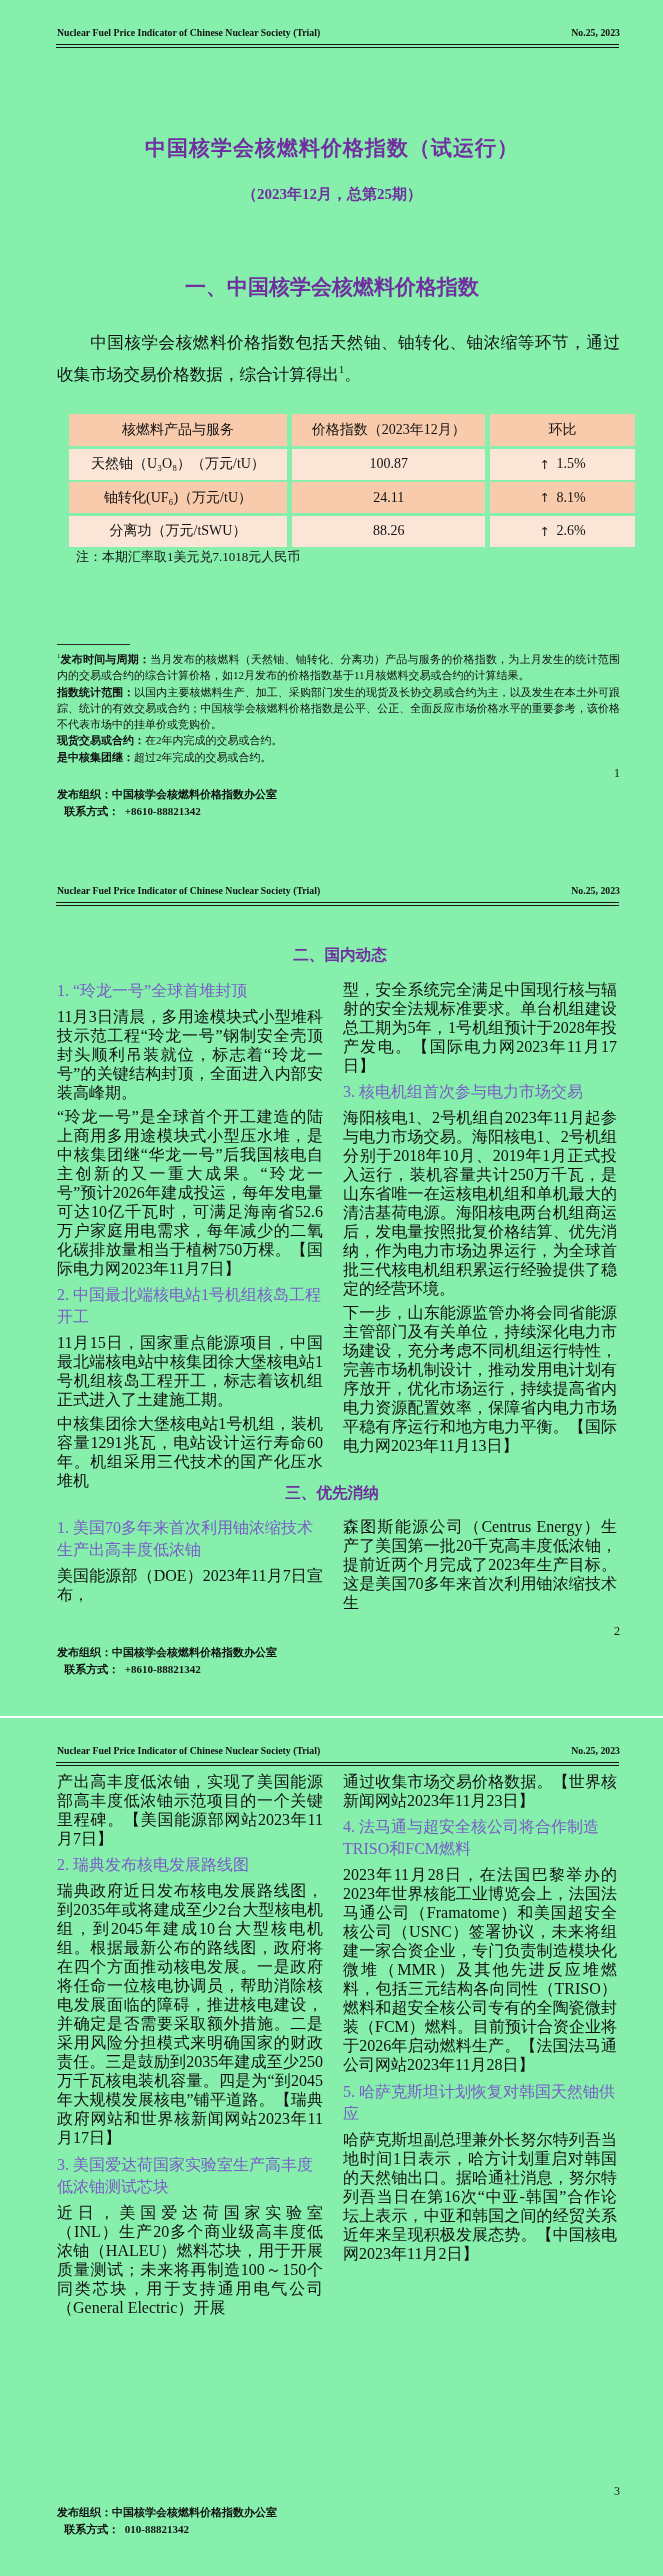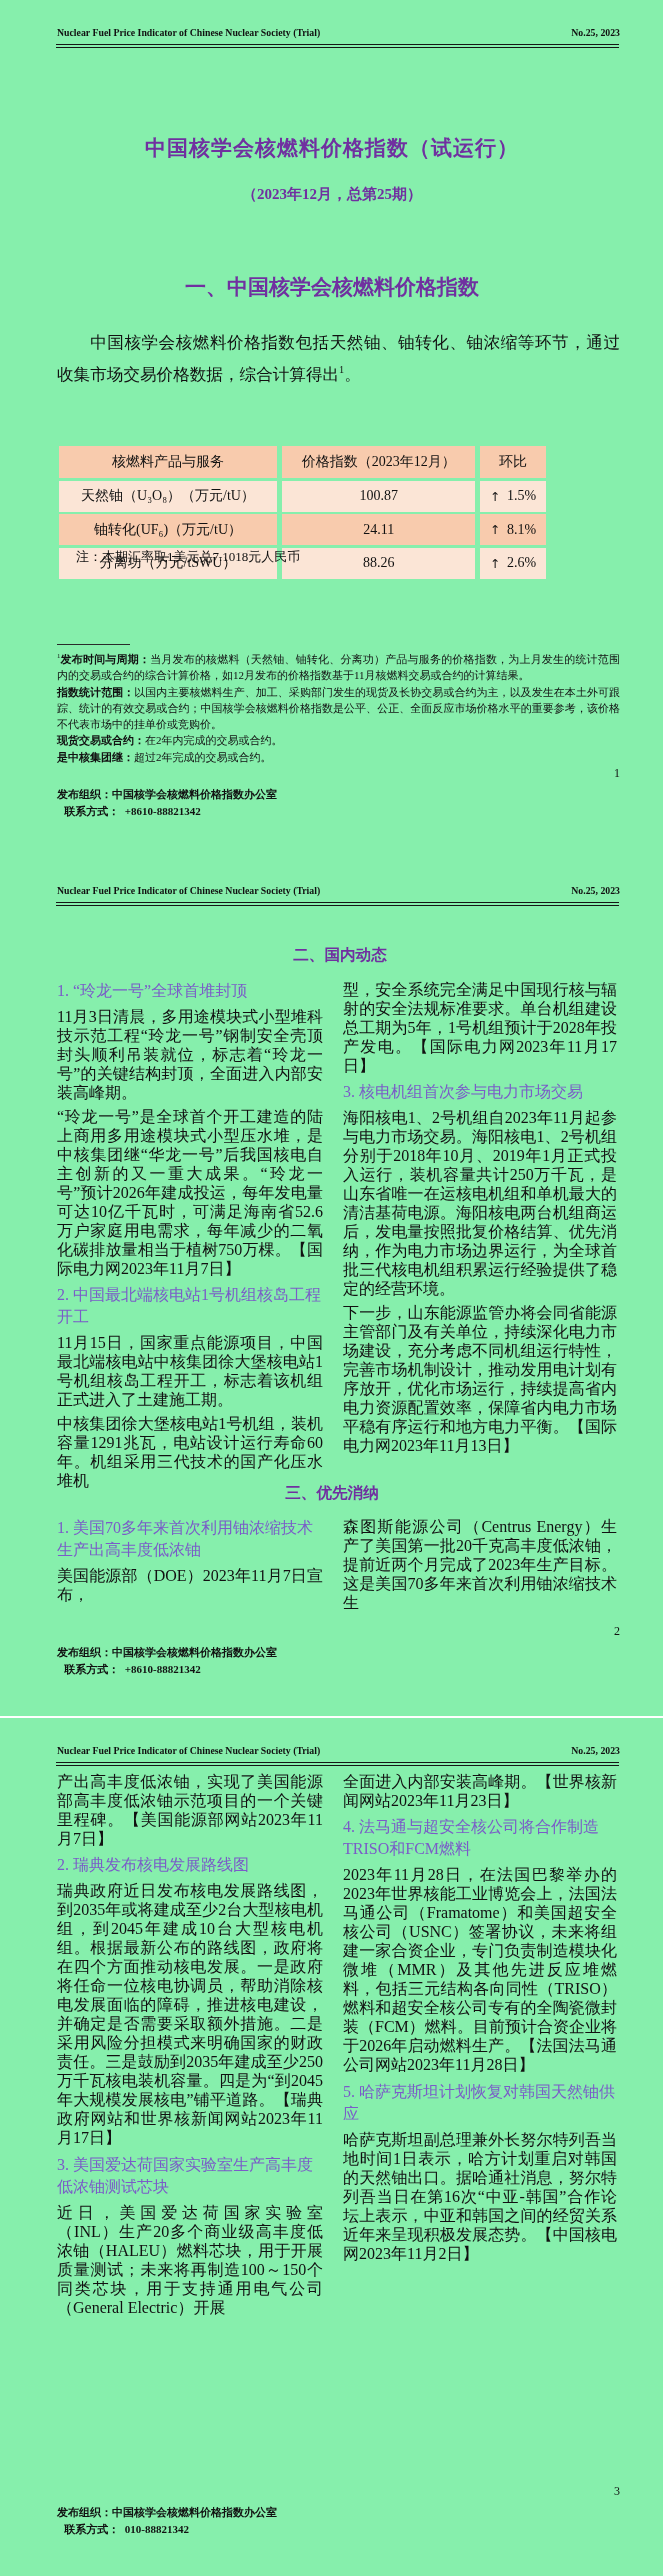--- a/index.html
+++ b/index.html
@@ -17,21 +17,21 @@
   .title{top:134px;font-size:21px;letter-spacing:1px;}
   .subtitle{top:185px;font-size:15px;}
   .sec1{top:273px;font-size:21px;}
   .sec2{top:87px;font-size:15.6px;margin-left:8px;}
   .sec3{top:625px;font-size:15.6px;}
 
   .intro{position:absolute;top:310px;left:57px;width:563px;font-size:16.6px;
          line-height:32px;text-align:justify;text-indent:2em;}
   sup{font-size:0.62em;vertical-align:super;line-height:0;}
 
-  .ptable{position:absolute;top:414px;left:59px;width:487px;margin-top:32px;}
+  .ptable{position:absolute;top:414px;left:69px;width:566px;}
   .trow{display:flex;margin-bottom:2.6px;}
   .tcell{display:flex;align-items:center;justify-content:center;font-size:14px;text-align:center;}
   .c1{width:218px;margin-right:5.2px;} .c2{width:193px;margin-right:4.7px;} .c3{flex:1;}
   .thead .tcell{background:#F8CBAD;height:32px;}
   .rA .tcell{background:#FBE5D6;height:31px;}
   .rB .tcell{background:#F8CBAD;height:31px;}
   .arr{margin-right:6.7px;font-family:"DejaVu Sans","Liberation Sans",sans-serif;font-size:12.4px;}
 
   .note{position:absolute;top:548px;left:76px;font-size:13px;}
   .fnsep{position:absolute;top:644px;left:57px;width:73px;border-top:1px solid #2a2a2a;}
@@ -167,21 +167,21 @@
 
   <div class="col colL cols3">
     <p>产出高丰度低浓铀，实现了美国能源部高丰度低浓铀示范项目的一个关键里程碑。【美国能源部网站2023年11月7日】</p>
     <div class="sub">2. 瑞典发布核电发展路线图</div>
     <p>瑞典政府近日发布核电发展路线图，到2035年或将建成至少2台大型核电机组，到2045年建成10台大型核电机组。根据最新公布的路线图，政府将在四个方面推动核电发展。一是政府将任命一位核电协调员，帮助消除核电发展面临的障碍，推进核电建设，并确定是否需要采取额外措施。二是采用风险分担模式来明确国家的财政责任。三是鼓励到2035年建成至少250万千瓦核电装机容量。四是为“到2045年大规模发展核电”铺平道路。【瑞典政府网站和世界核新闻网站2023年11月17日】</p>
     <div class="sub">3. 美国爱达荷国家实验室生产高丰度低浓铀测试芯块</div>
     <p>近日，美国爱达荷国家实验室（INL）生产20多个商业级高丰度低浓铀（HALEU）燃料芯块，用于开展质量测试；未来将再制造100～150个同类芯块，用于支持通用电气公司（General Electric）开展</p>
   </div>
 
   <div class="col colR cols3">
-    <p>全面进入内部安装高峰期。【世界核新闻网站2023年11月23日】</p>
+    <p>通过收集市场交易价格数据。【世界核新闻网站2023年11月23日】</p>
     <div class="sub">4. 法马通与超安全核公司将合作制造TRISO和FCM燃料</div>
     <p>2023年11月28日，在法国巴黎举办的2023年世界核能工业博览会上，法国法马通公司（Framatome）和美国超安全核公司（USNC）签署协议，未来将组建一家合资企业，专门负责制造模块化微堆（MMR）及其他先进反应堆燃料，包括三元结构各向同性（TRISO）燃料和超安全核公司专有的全陶瓷微封装（FCM）燃料。目前预计合资企业将于2026年启动燃料生产。【法国法马通公司网站2023年11月28日】</p>
     <div class="sub">5. 哈萨克斯坦计划恢复对韩国天然铀供应</div>
     <p>哈萨克斯坦副总理兼外长努尔特列吾当地时间1日表示，哈方计划重启对韩国的天然铀出口。据哈通社消息，努尔特列吾当日在第16次“中亚-韩国”合作论坛上表示，中亚和韩国之间的经贸关系近年来呈现积极发展态势。【中国核电网2023年11月2日】</p>
   </div>
 
   <div class="pagenum">3</div>
   <div class="foot">
     <div>发布组织：中国核学会核燃料价格指数办公室</div>
     <div class="ind"><span>联系方式：</span>&nbsp;&nbsp;<span>010-88821342</span></div>

